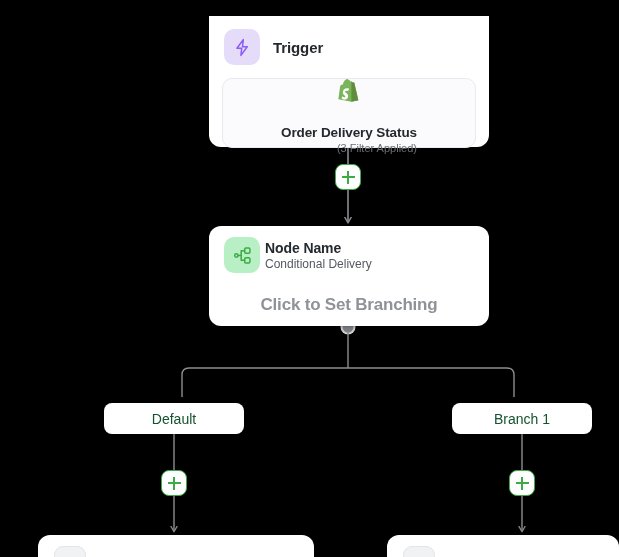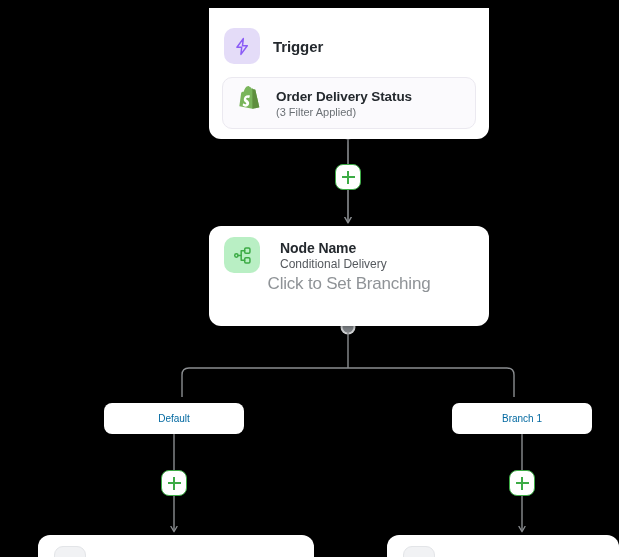--- a/index.html
+++ b/index.html
@@ -27,25 +27,26 @@
     position: absolute;
     background: #ffffff;
     border-radius: 12px;
     box-shadow: 0 1px 3px rgba(0,0,0,0.18), 0 4px 12px rgba(0,0,0,0.10);
     box-sizing: border-box;
   }
 
   
   #trigger-card {
     left: 209px;
-    top: 8px;
+    top: 16px;
     width: 280px;
     height: 131px;
     border-radius: 0 0 12px 12px;
-    padding: 17px 13px 13px 13px;
+    padding: 10px 13px 13px 13px;
+    text-align: right;
   }
   .trigger-head {
     display: flex;
     align-items: center;
     gap: 13px;
     height: 42px;
     padding-left: 2px;
   }
   .icon-tile {
     width: 36px;
@@ -61,29 +62,30 @@
 
   .trigger-title {
     font-size: 15px;
     font-weight: bold;
     color: #24292e;
     letter-spacing: -0.1px;
   }
 
   .filter-box {
     margin-top: 10px;
-    height: 52px;
+    height: 70px;
     border: 1px solid #ebe9f0;
     background: #fbfafd;
     border-radius: 10px;
     display: flex;
     align-items: center;
     gap: 12px;
     padding: 0 14px;
     box-sizing: border-box;
+    flex-direction: column;
   }
   .filter-texts { display: flex; flex-direction: column; gap: 2px; }
   .filter-title {
     font-size: 13.5px;
     font-weight: bold;
     color: #24292e;
     letter-spacing: -0.1px;
   }
   .filter-sub {
     font-size: 11px;
@@ -94,40 +96,41 @@
   #branch-node-card {
     left: 209px;
     top: 226px;
     width: 280px;
     height: 100px;
     padding: 11px 13px 0 13px;
   }
   .node-head {
     display: flex;
     align-items: center;
-    gap: 20px;
+    gap: 5px;
     padding-left: 2px;
   }
   .node-texts { display: flex; flex-direction: column; gap: 1px; }
   .node-title {
     font-size: 14px;
     font-weight: bold;
     color: #24292e;
     letter-spacing: -0.1px;
   }
   .node-sub {
     font-size: 12px;
     color: #55595e;
   }
   .node-cta {
     text-align: center;
     font-size: 17px;
     color: #8f9397;
-    margin-top: 1px;
+    margin-top: 22px;
     letter-spacing: -0.2px;
+    font-weight: bold;
   }
 
   
   .bottom-card {
     position: absolute;
     top: 535px;
     height: 40px;
     background: #ffffff;
     border-radius: 12px;
     box-shadow: 0 1px 3px rgba(0,0,0,0.18);
@@ -186,27 +189,27 @@
   
   .branch-pill {
     position: absolute;
     height: 31px;
     background: #ffffff;
     border-radius: 8px;
     box-shadow: 0 1px 2px rgba(0,0,0,0.20);
     display: flex;
     align-items: center;
     justify-content: center;
-    font-size: 10px;
-    color: #0369a1;
+    font-size: 14px;
+    color: #14532d;
     box-sizing: border-box;
     cursor: pointer;
   }
   #pill-default { left: 104px; top: 403px; width: 140px; }
-  #pill-branch1 { left: 452px; top: 403px; width: 140px; border-radius: 7px; }
+  #pill-branch1 { left: 452px; top: 403px; width: 140px; }
 </style>
 </head>
 <body>
 
 <div class="canvas">
 
   <svg id="connectors" viewBox="0 0 619 557" xmlns="http://www.w3.org/2000/svg">
     <defs>
       <marker id="arrow" viewBox="0 0 10 10" refX="6" refY="5" markerWidth="5.5" markerHeight="5.5" orient="auto-start-reverse">
         <path d="M 0 1 L 7 5 L 0 9" fill="none" stroke="#8a8d90" stroke-width="1.6" stroke-linecap="round" stroke-linejoin="round"></path>

